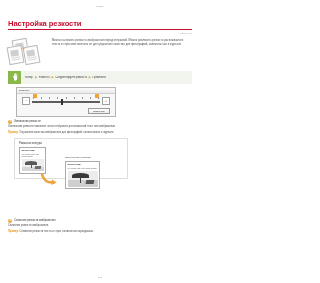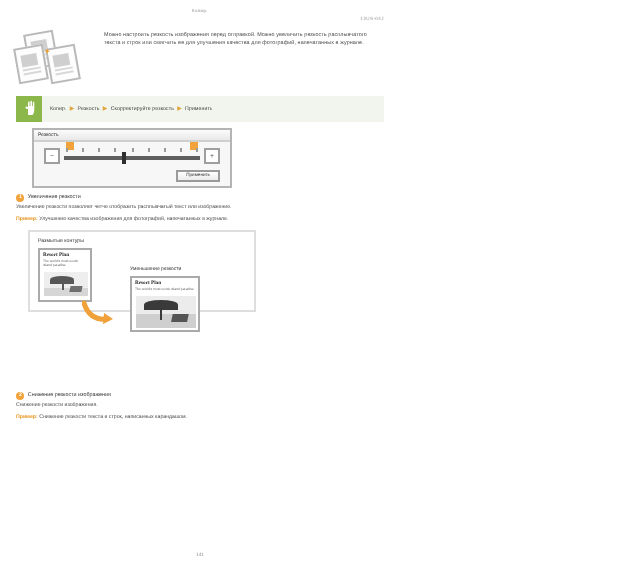--- a/index.html
+++ b/index.html
@@ -244,20 +244,24 @@
     font-size:2.4px;color:#8a8a8a;
   }
 </style>
 </head>
 <body>
 
 <div class="page">
 
   <div class="top-meta">Копир.</div>
 
+  <div class="title-wrap">
+    <div class="title">Настройка резкости</div>
+    <div class="title-rule"></div>
+  </div>
   <div class="doc-code">13US-04J</div>
 
   <div class="intro">
     <div class="intro-art">
       <div class="sheet s1"></div>
       <div class="sheet s2"></div>
       <div class="sheet s3"></div>
       <div class="spark">✦</div>
     </div>
     <div class="intro-text">Можно настроить резкость изображения перед отправкой. Можно увеличить резкость расплывчатого текста и строк или смягчить ее для улучшения качества для фотографий, напечатанных в журнале.</div>

